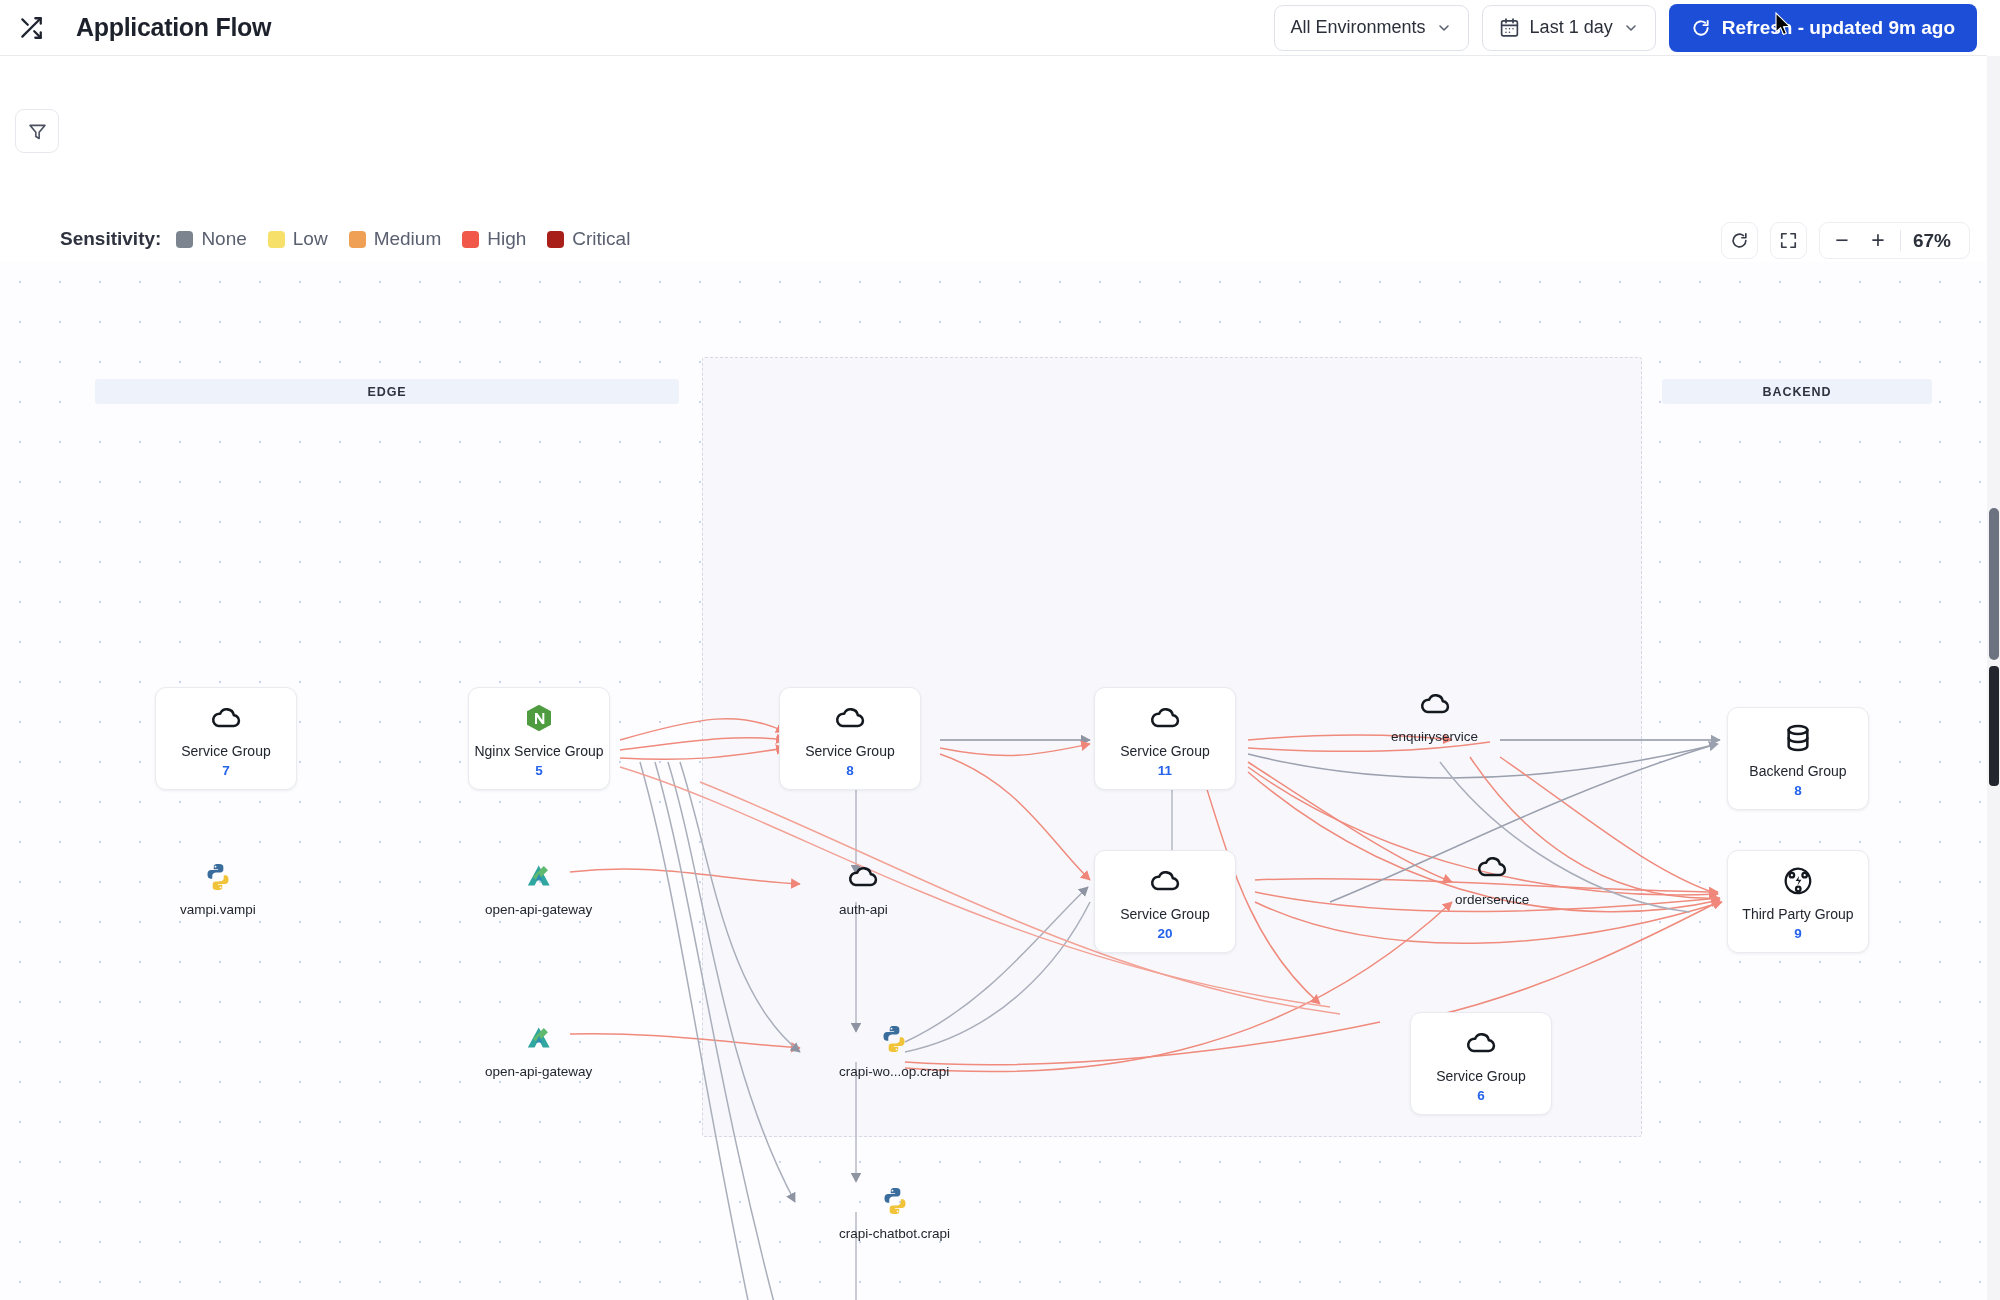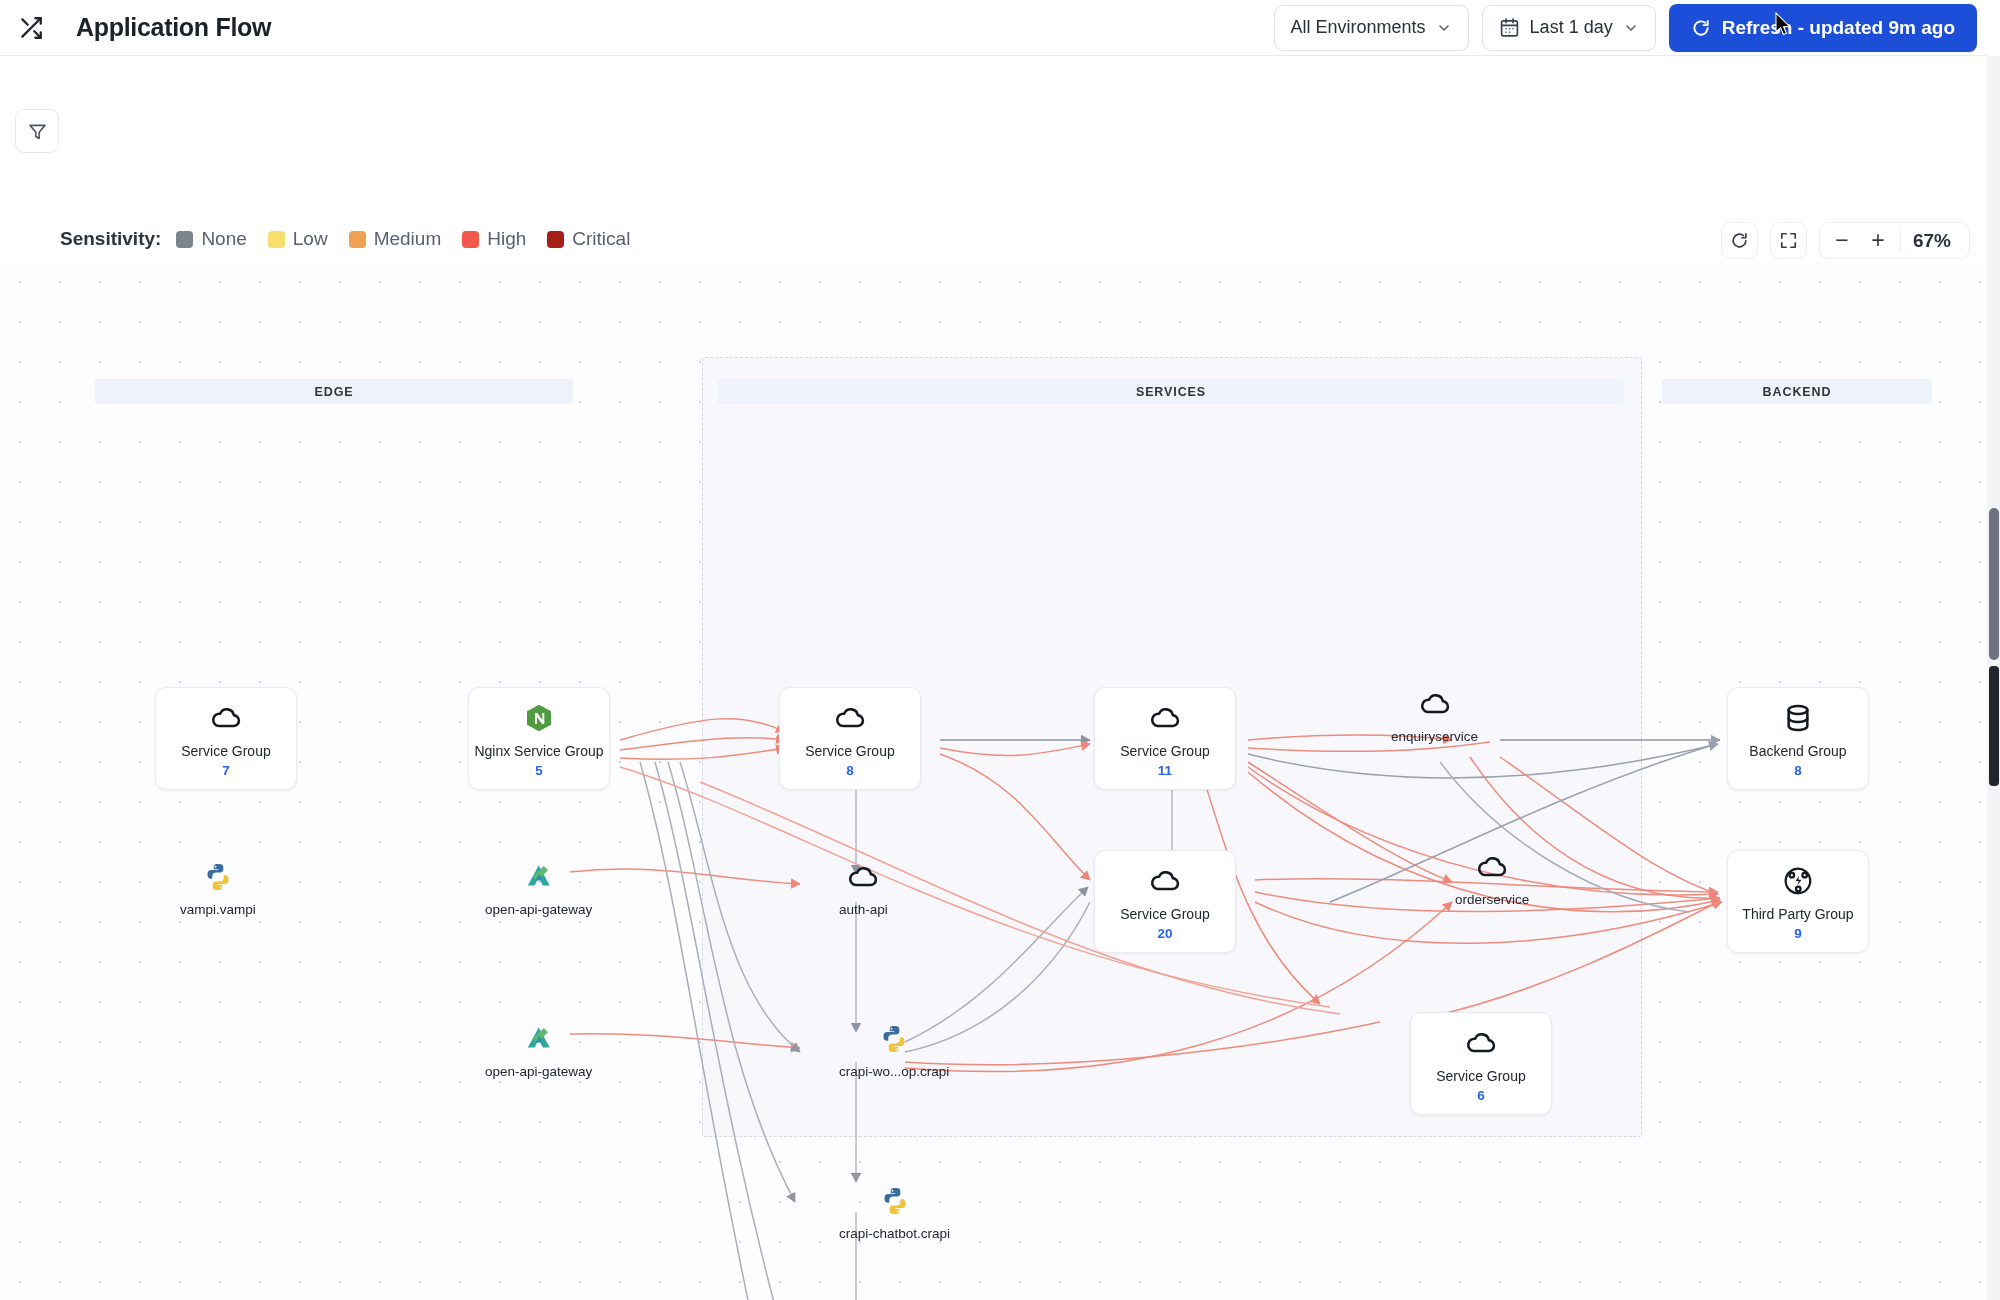--- a/index.html
+++ b/index.html
@@ -221,25 +221,22 @@
       <span class="zoom-btn">+</span>
       <span class="zoom-div"></span>
       <span class="zoom-val">67%</span>
     </div>
   </div>
 
   <div class="canvas">
 
     <div class="services-zone" style="left:702px; top:95px; width:940px; height:780px;"></div>
 
-    <div class="lane-header" style="left:95px; top:117px; width:478px;">
+    <div class="lane-header" style="left:95px; top:117px; width:584px;">
       <span>EDGE</span>
-    </div>
-    <div class="lane-header" style="left:718px; top:117px; width:906px;">
-      <span>SERVICES</span>
     </div>
     <div class="lane-header" style="left:1662px; top:117px; width:270px;">
       <span>BACKEND</span>
     </div>
 
     <svg class="svg-layer" viewBox="0 0 1987 1038">
       <defs>
         <marker id="ah-r" markerWidth="7" markerHeight="7" refX="6" refY="3.5" orient="auto">
             <path d="M0,0 L6.5,3.5 L0,7 z" fill="#f0857a"></path>
           </marker>
@@ -456,21 +453,21 @@
         <span class="node-icon">
           <svg viewBox="0 0 24 24" fill="none" stroke="#14181f" stroke-width="1.9" stroke-linecap="round" stroke-linejoin="round">
               <path d="M6.5 18h11a4 4 0 0 0 .4-8 5.4 5.4 0 0 0-10.3-1.2A3.9 3.9 0 0 0 6.5 18z"></path>
             </svg>
         </span>
         <span class="node-label">Service Group</span>
         <span class="node-count">6</span>
       </div>
     </div>
 
-    <div class="node" style="left:1727px; top:425px;">
+    <div class="node" style="left:1727px; top:445px;">
       <div class="node-card">
         <span class="node-icon">
           <svg viewBox="0 0 24 24" fill="none" stroke="#14181f" stroke-width="1.9" stroke-linecap="round" stroke-linejoin="round">
             <ellipse cx="12" cy="6" rx="7" ry="3"></ellipse>
               <path d="M5 6v12c0 1.7 3.1 3 7 3s7-1.3 7-3V6"></path>
               <path d="M5 12c0 1.7 3.1 3 7 3s7-1.3 7-3"></path>
           </svg>
         </span>
         <span class="node-label">Backend Group</span>
         <span class="node-count">8</span>

